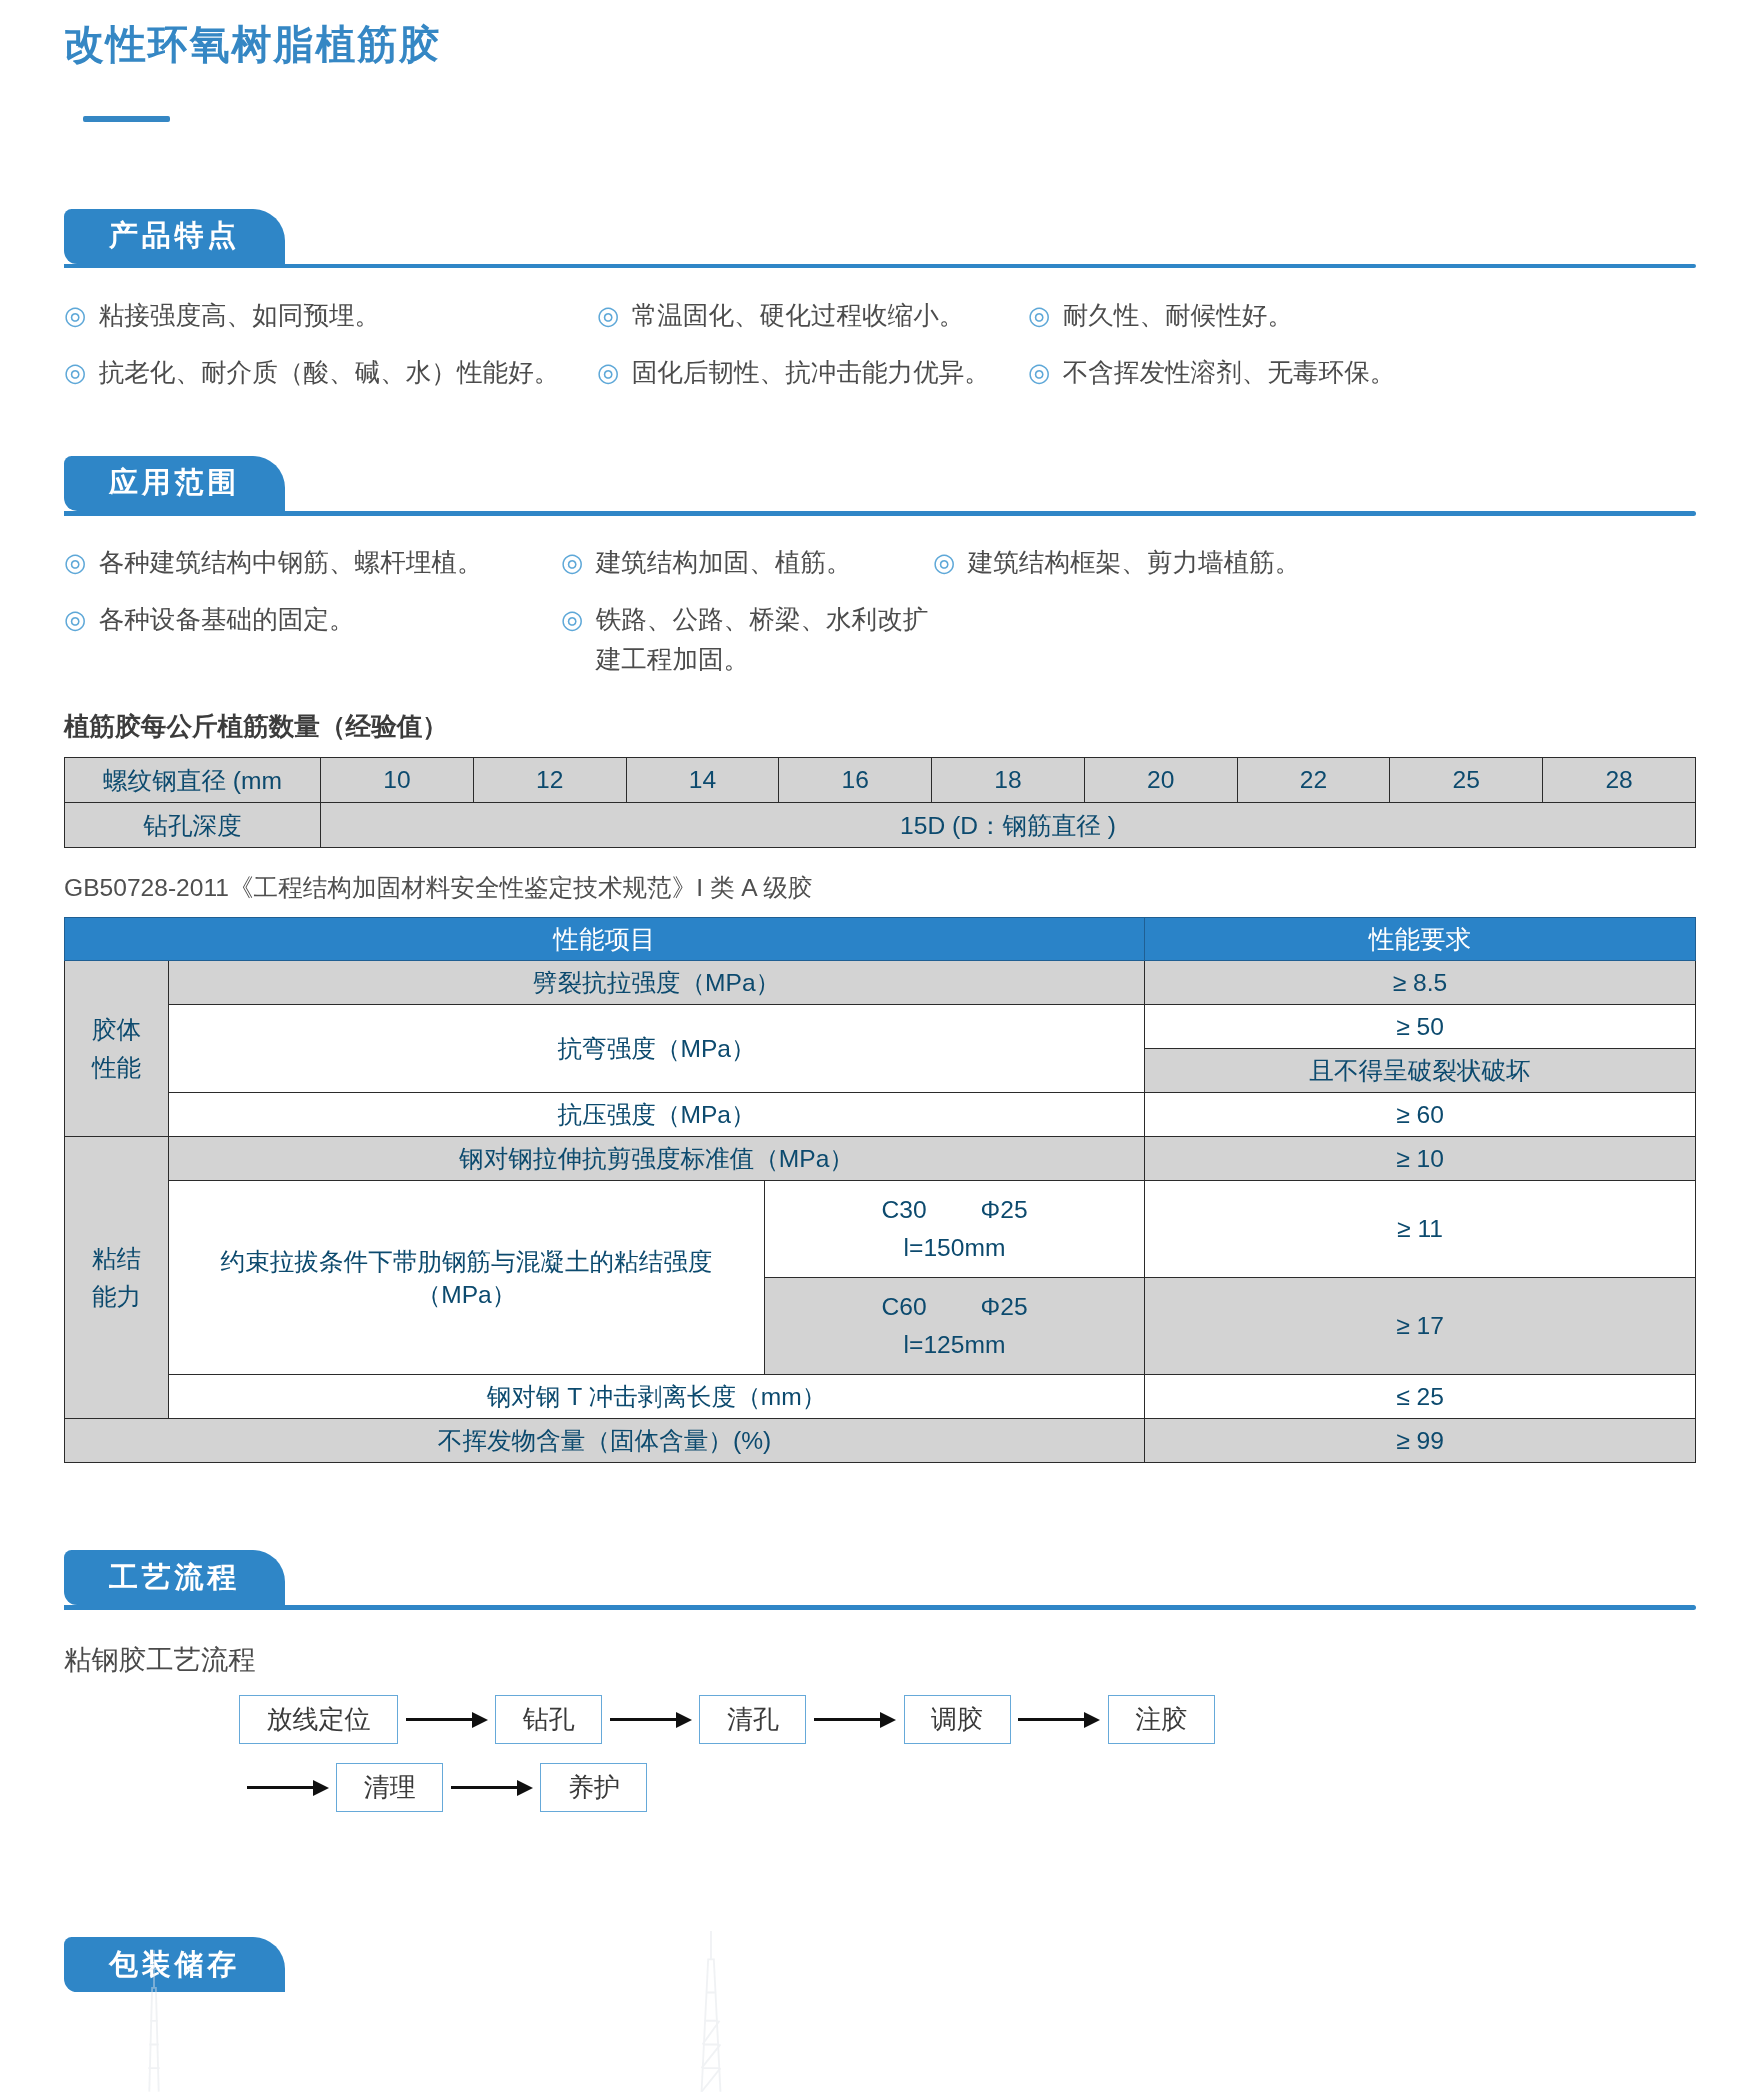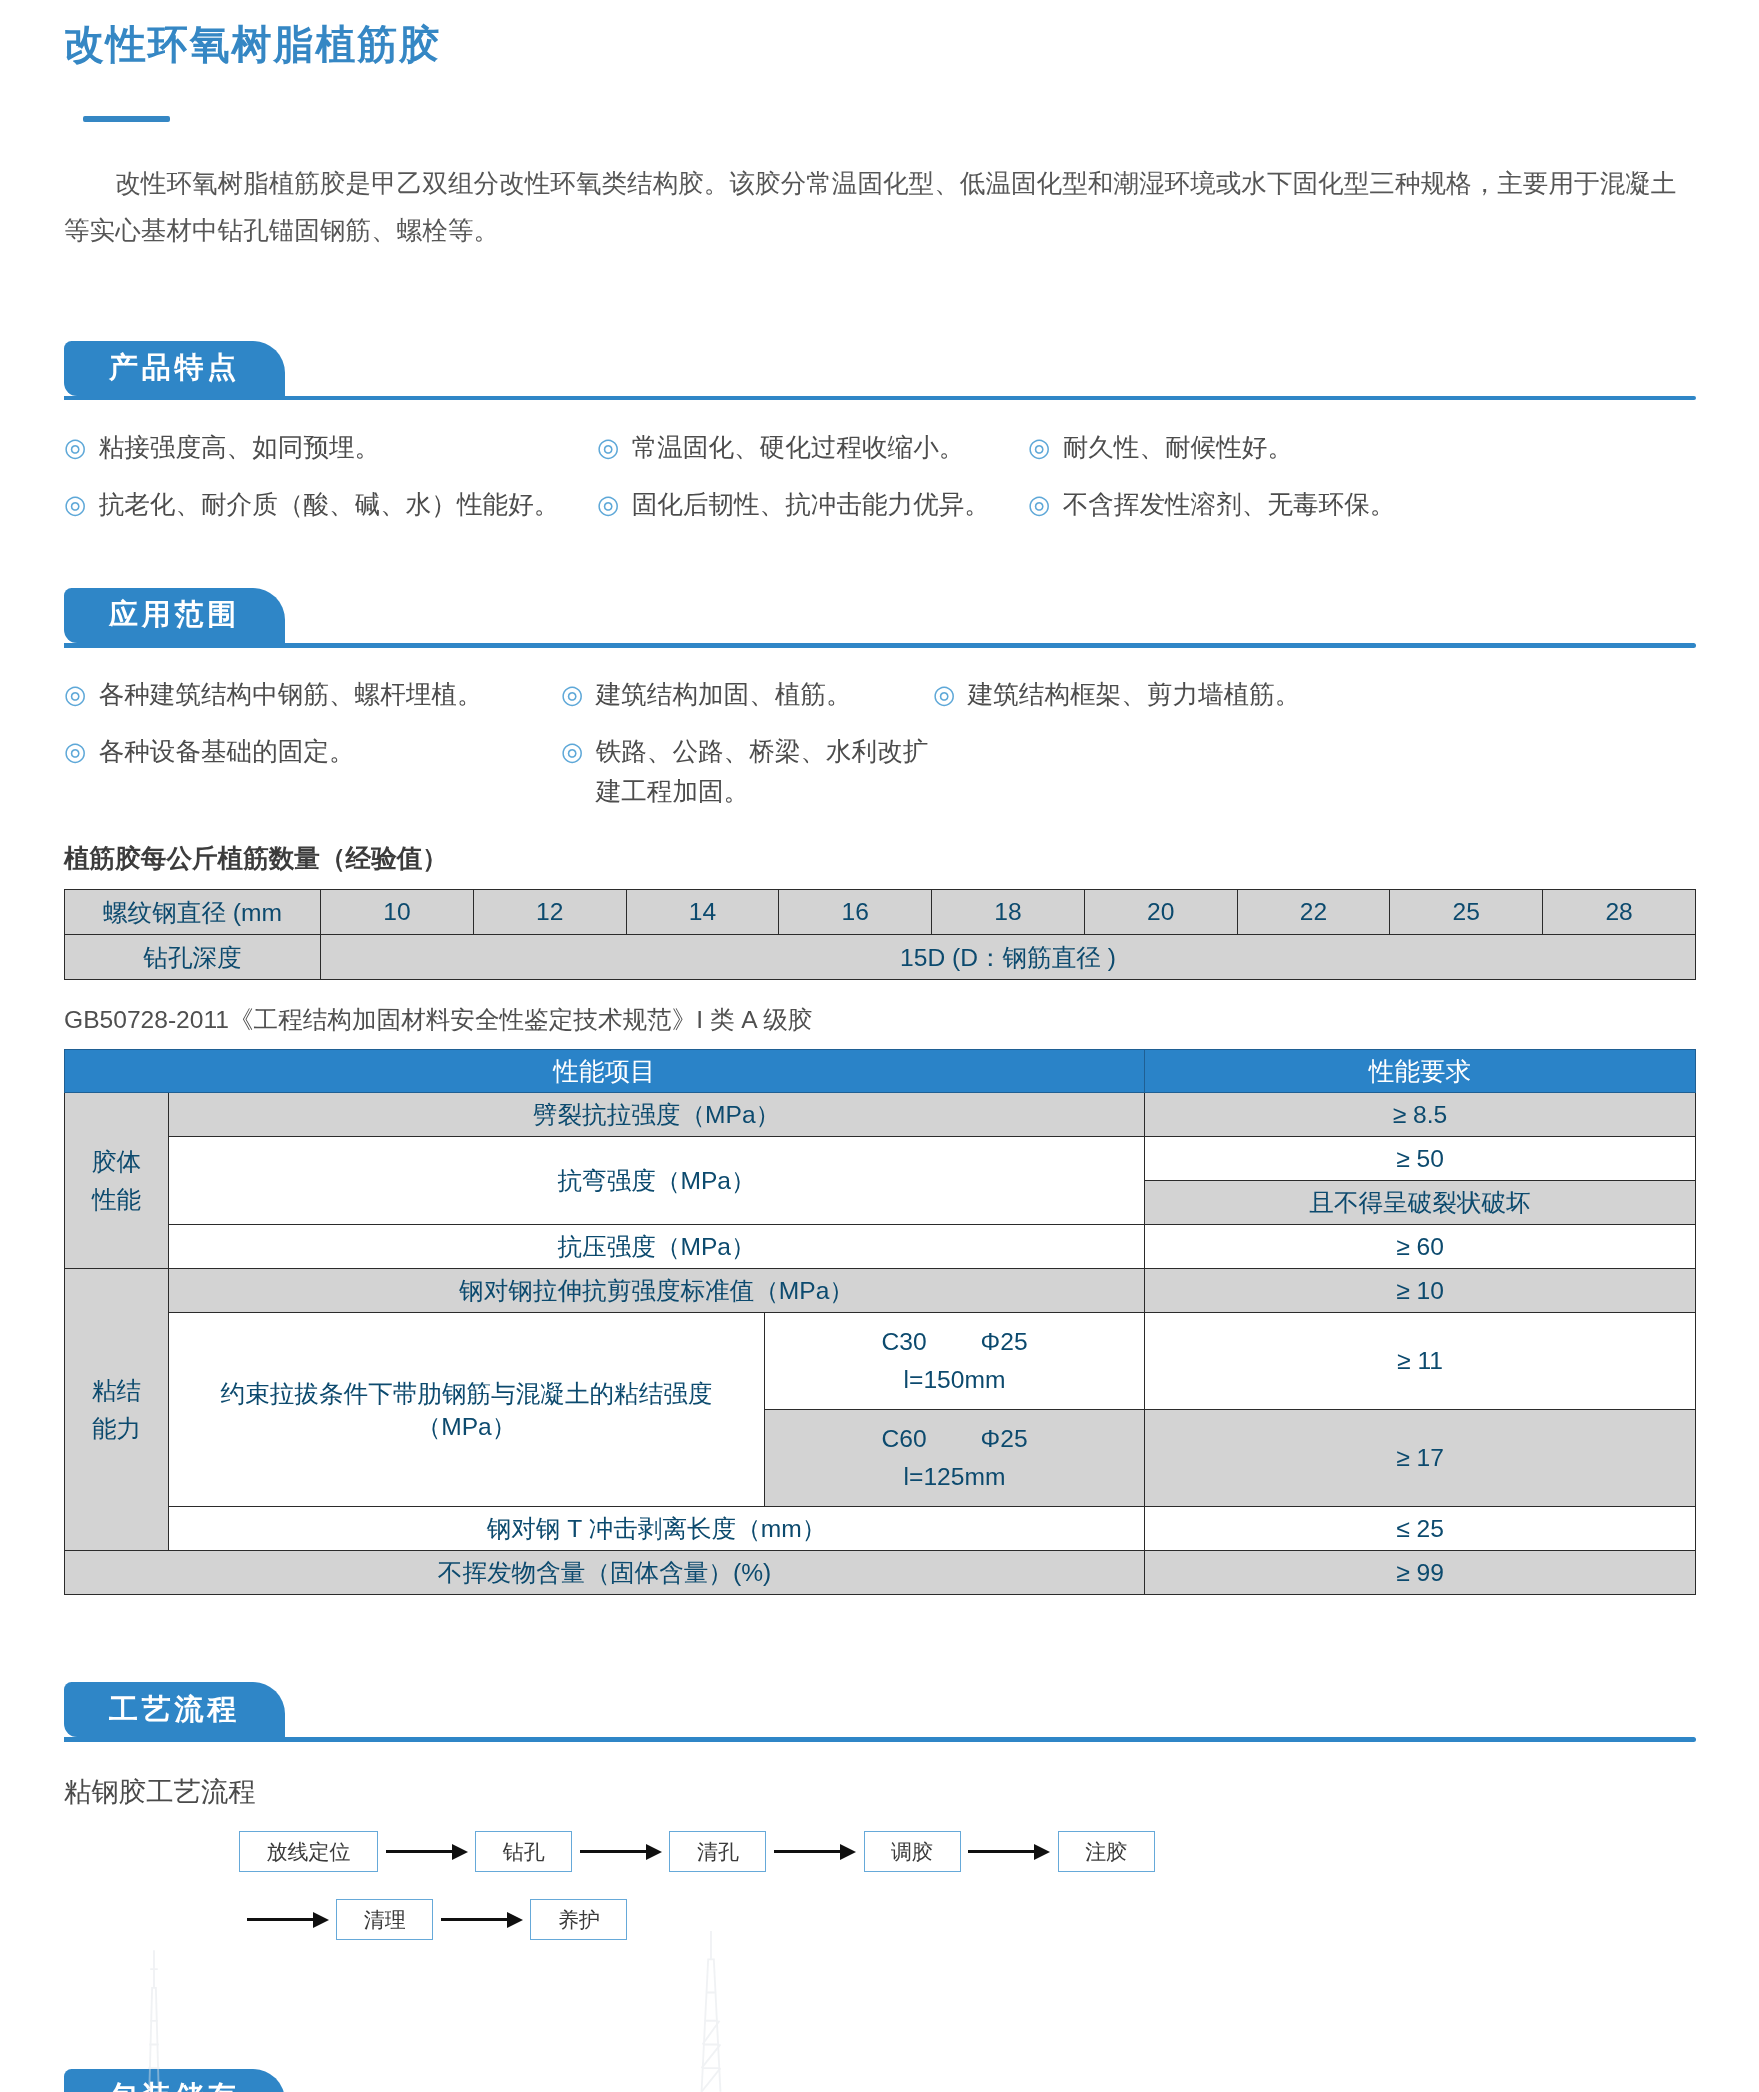--- a/index.html
+++ b/index.html
@@ -50,40 +50,39 @@
   .tech td{height:44px;}
   tr.tall td{height:97px;}
   .cat{background:var(--gray-cell);font-size:24.6px;line-height:38px;padding:0 24.6px;}
   .caption{margin-top:23px;text-align:left;font-size:24.6px;color:#4f4f4f;}
   .cond-top{display:flex;gap:54px;justify-content:center;line-height:38px;}
   .cond-bottom{line-height:38px;}
 
   
   .flow-label{margin-top:32px;font-size:27.4px;color:#4a4a4a;}
   .flow-row{display:flex;align-items:center;margin-left:175px;margin-top:15px;height:53px;}
-  .fbox{border:1.9px solid #66a9d9;background:#fff;color:#3a3a3a;font-size:21px;
+  .fbox{border:1.9px solid #66a9d9;background:#fff;color:#3a3a3a;font-size:26px;
         padding:5.7px 26.5px;text-align:center;white-space:nowrap;}
   .arrow{display:flex;align-items:center;margin:0 7.6px;}
   .arrow .shaft{width:66px;height:2.8px;background:#101010;}
   .arrow .head{width:0;height:0;border-left:16px solid #101010;border-top:8.5px solid transparent;border-bottom:8.5px solid transparent;}
 
   
   .wm{position:absolute;bottom:0;opacity:.45;pointer-events:none;}
   .wm.left{left:121px;}
   .wm.center{left:659px;}
 </style>
 </head>
 <body>
 
 <div class="page">
   <div class="content">
 
     <h1 class="page-title">改性环氧树脂植筋胶</h1>
     <div class="title-dash"></div>
-    <p class="intro">改性环氧树脂植筋胶是甲乙双组分改性环氧类结构胶。该胶分常温固化型、低温固化型和潮湿环境或水下固化型三种规格，主要用于混凝土等实心基材中钻孔锚固钢筋、螺栓等。</p>
 
     <div class="section-header">
       <div class="tab">产品特点</div>
       <div class="hline"></div>
     </div>
     <div class="bullets features">
       <div class="bullet-item">
           <span class="bi">◎</span>
           <span>粘接强度高、如同预埋。</span>
         </div>

